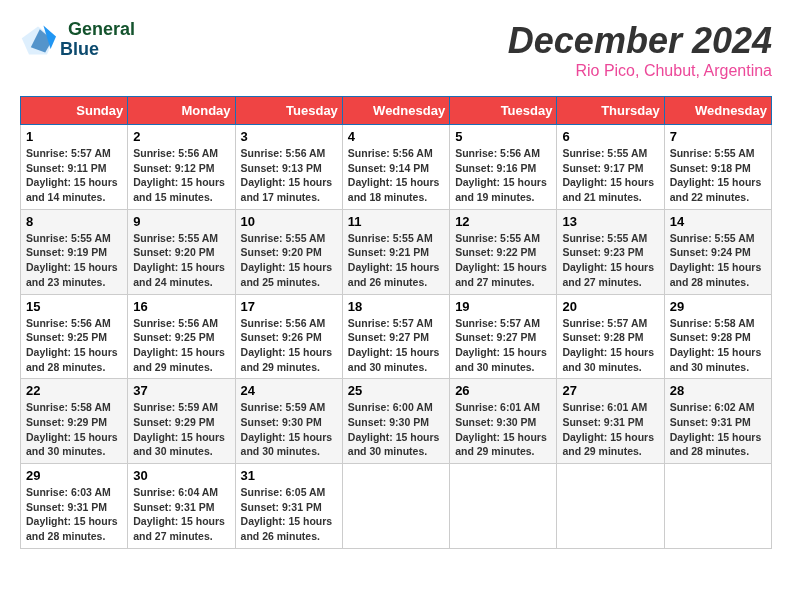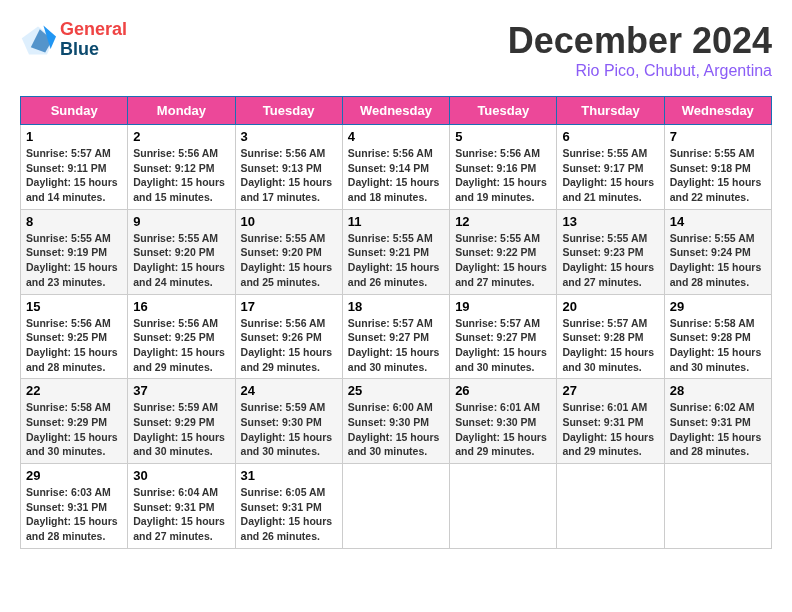--- a/index.html
+++ b/index.html
@@ -21,48 +21,49 @@
       align-items: center;
       gap: 4px;
     }
     .logo-text {
       display: flex;
       flex-direction: column;
       font-size: 18px;
       font-weight: bold;
       line-height: 1.1;
     }
-    .logo-general { color: #ef4444; }
+    .logo-general { color: #14532d; margin-left: 8px; }
     .logo-blue { color: #0c4a6e; }
     .logo-icon {
       width: 36px;
       height: 36px;
     }
     .title-area {
       text-align: right;
     }
     .month-title {
       font-size: 36px;
       font-weight: bold;
       color: #333;
+      font-style: italic;
     }
     .location {
       font-size: 16px;
-      color: #8b5cf6;
+      color: #ec4899;
     }
     .calendar {
       width: 100%;
       border-collapse: collapse;
       font-size: 11px;
     }
     .calendar th {
-      background: #ec4899;
+      background: #ef4444;
       color: #fff;
       padding: 6px 4px;
-      text-align: center;
+      text-align: right;
       font-size: 13px;
       font-weight: bold;
       border: 1px solid #1a6eb5;
     }
     .calendar td {
       border: 1px solid #ccc;
       vertical-align: top;
       padding: 4px 5px;
       width: calc(100% / 7);
       min-height: 80px;

